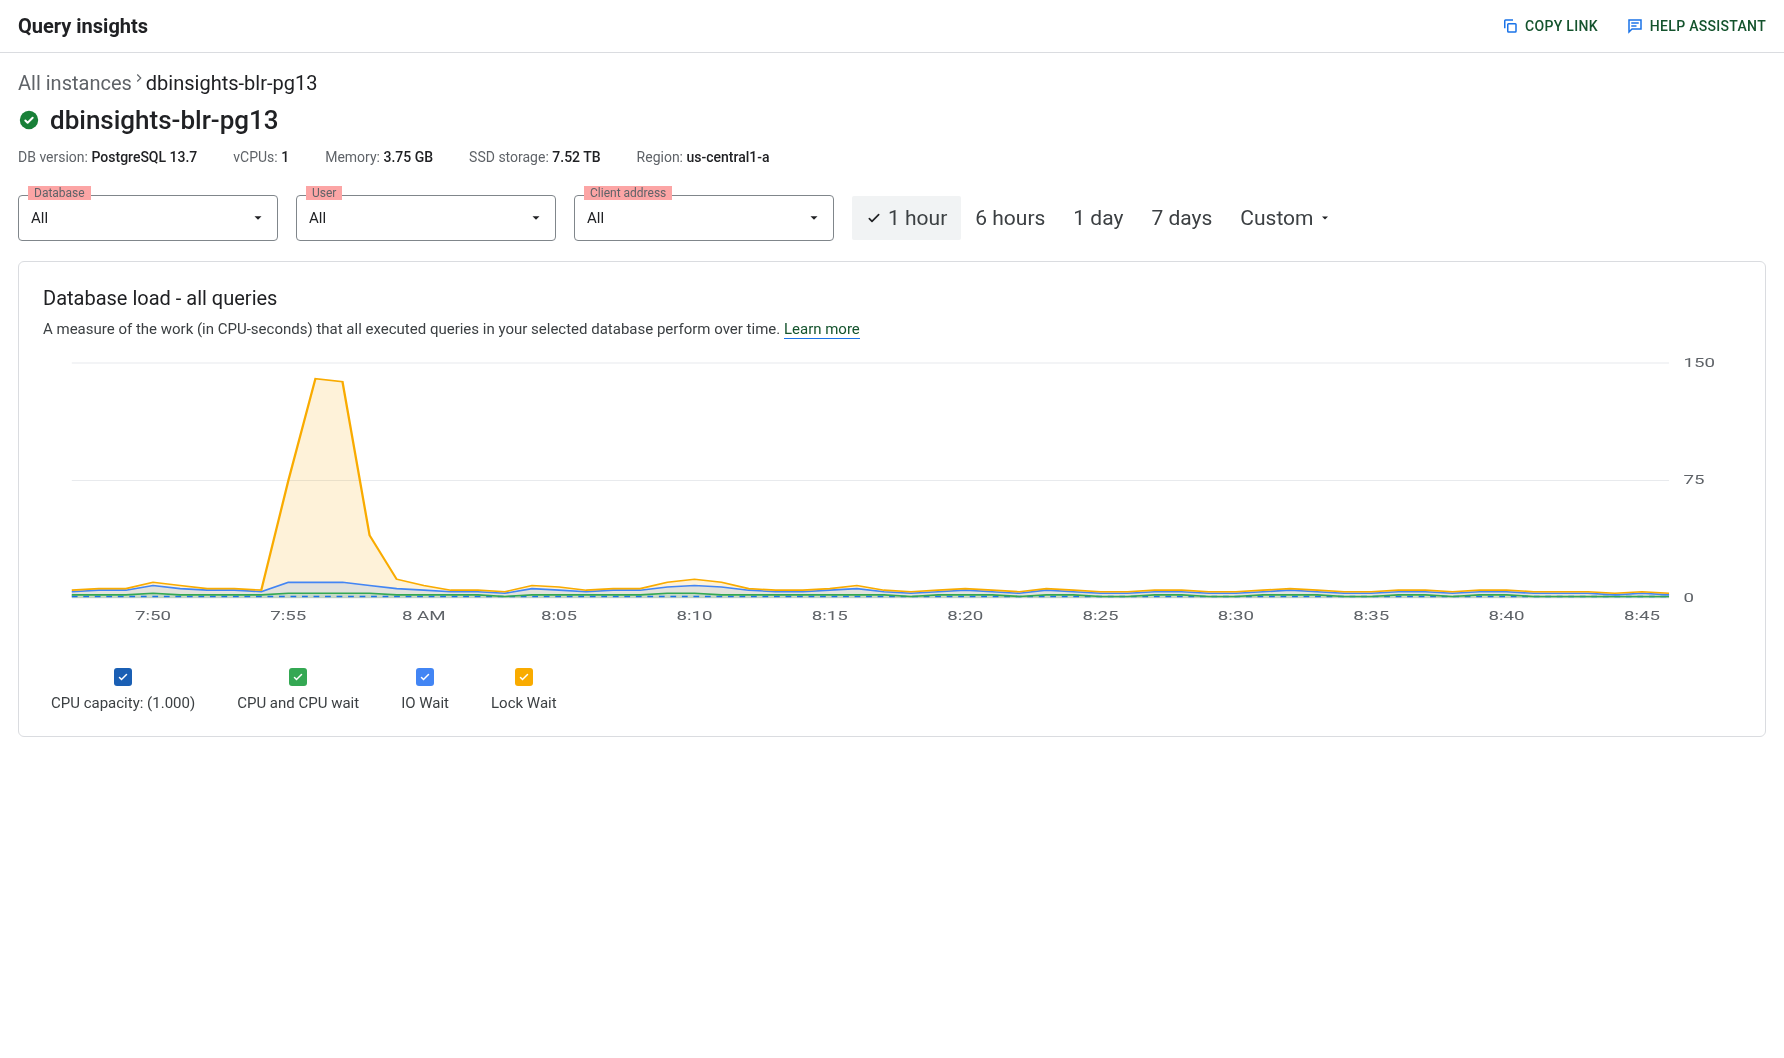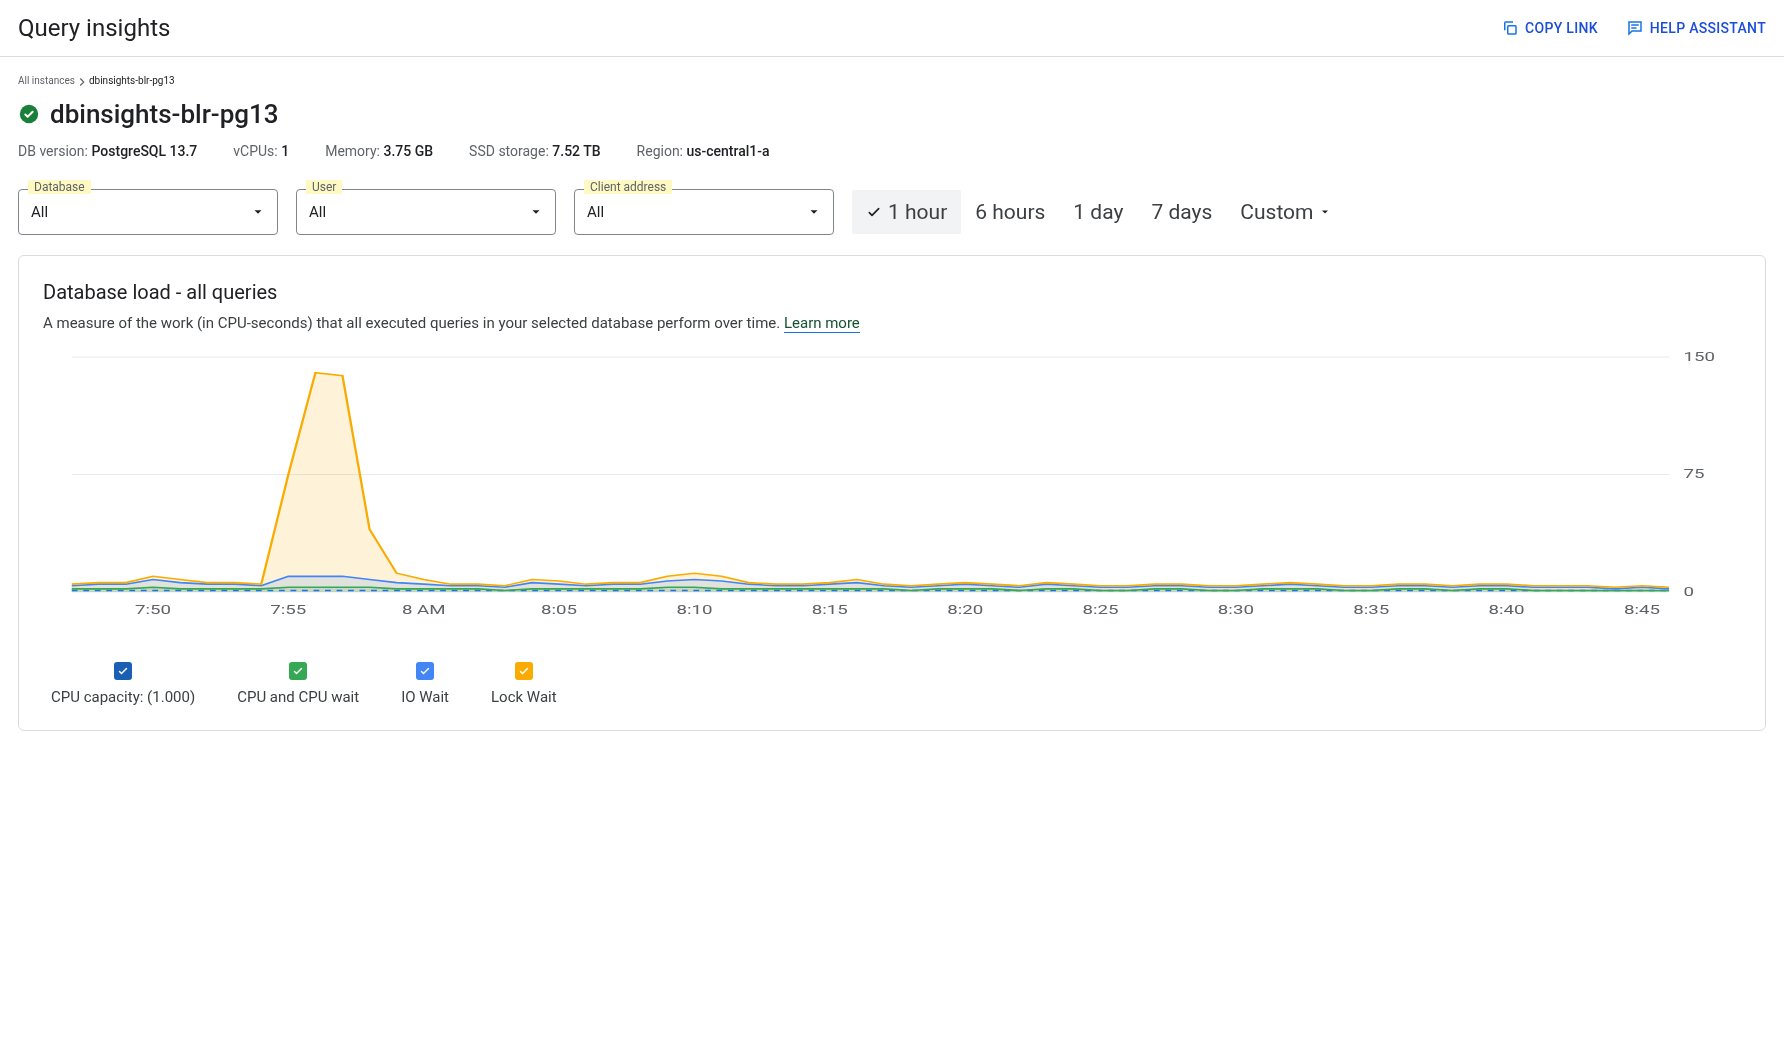--- a/index.html
+++ b/index.html
@@ -10,53 +10,53 @@
       font-size: 14px;
     }
     .header-bar {
       display: flex;
       justify-content: space-between;
       align-items: center;
       padding: 14px 18px;
       border-bottom: 1px solid #dadce0;
     }
     .page-title {
-      font-size: 24px;
-      font-weight: 400;
+      font-size: 20px;
+      font-weight: 700;
       color: #202124;
     }
     .header-actions { display: flex; gap: 28px; }
     .header-action {
       display: flex;
       align-items: center;
       gap: 6px;
-      color: #1d4ed8;
+      color: #14532d;
       font-size: 14px;
       font-weight: 500;
       letter-spacing: 0.3px;
       cursor: pointer;
     }
     .header-action svg { width: 18px; height: 18px; }
     .content { padding: 18px; }
-    .breadcrumb { display: flex; align-items: flex-start; color: #5f6368; font-size: 10px; margin-bottom: 10px;}
+    .breadcrumb { display: flex; align-items: flex-start; color: #5f6368; font-size: 20px; margin-bottom: 10px;}
     .breadcrumb .crumb-link { color: #5f6368; cursor: pointer; }
     .breadcrumb .crumb-current { color: #202124; }
     .breadcrumb svg { width: 14px; height: 14px; fill: #5f6368; }
     .instance-row { display: flex; align-items: center; gap: 10px; margin-bottom: 14px;}
     .status-icon { width: 22px; height: 22px; }
     .instance-name { font-size: 26px; font-weight: 500; color: #202124; }
     .meta-row { display: flex; gap: 36px; font-size: 14px; color: #5f6368; margin-bottom: 30px; }
     .meta-item .meta-val { color: #202124; font-weight: 500; }
     .controls-row { display: flex; align-items: center; gap: 18px; margin-bottom: 20px; }
     .select-wrap { position: relative; width: 260px; }
     .select-label {
       position: absolute;
       top: -9px;
       left: 10px;
-      background: #fef9c3;
+      background: #fca5a5;
       padding: 0 6px;
       font-size: 12px;
       color: #5f6368;
     }
     .select-box {
       width: 100%;
       border: 1px solid #80868b;
       border-radius: 4px;
       height: 46px;
       display: flex;

